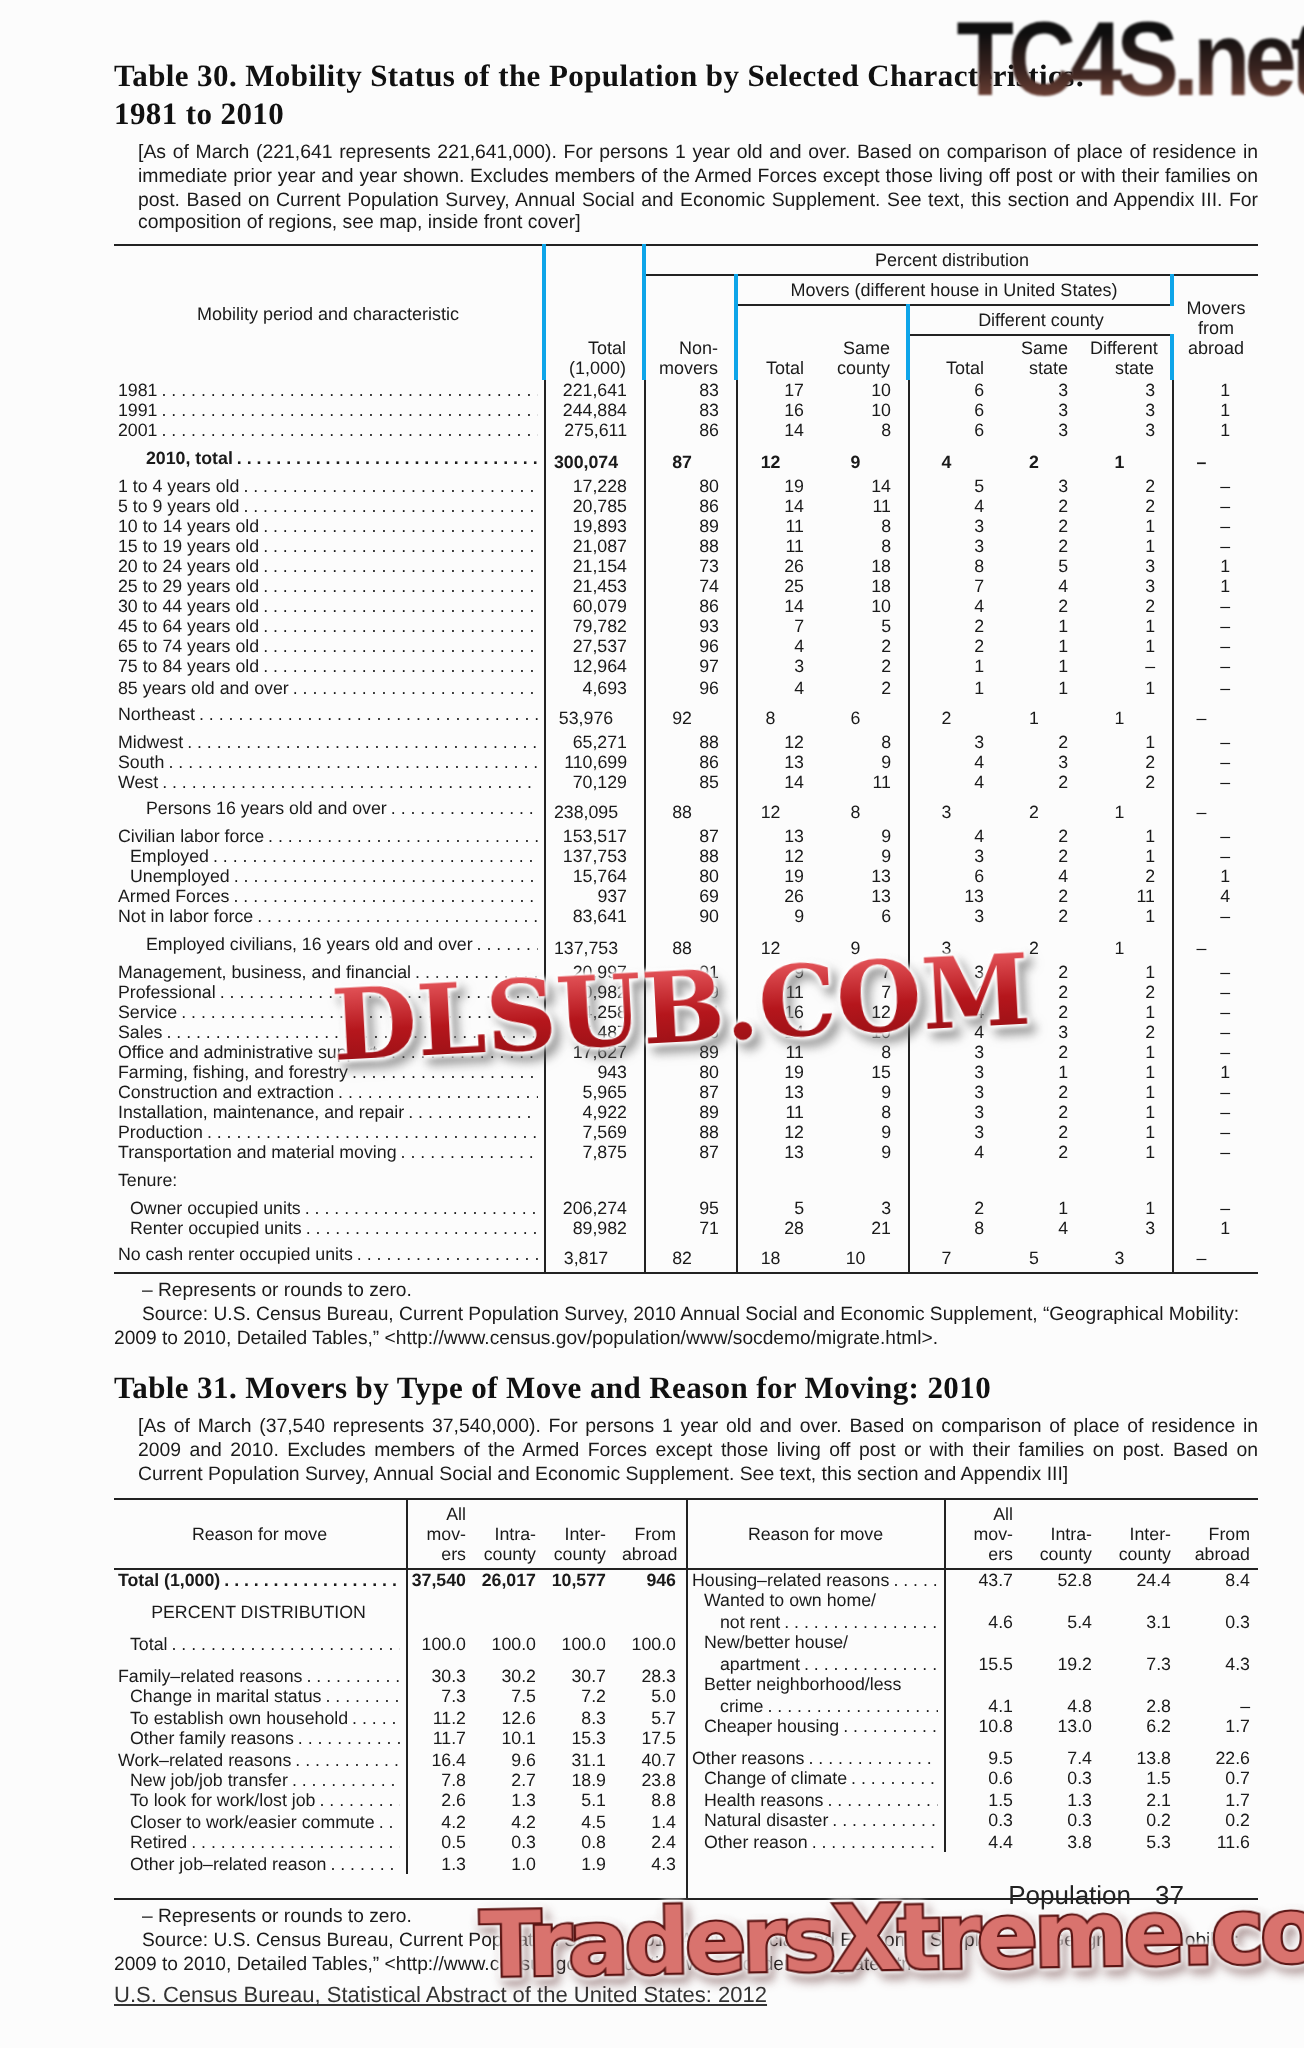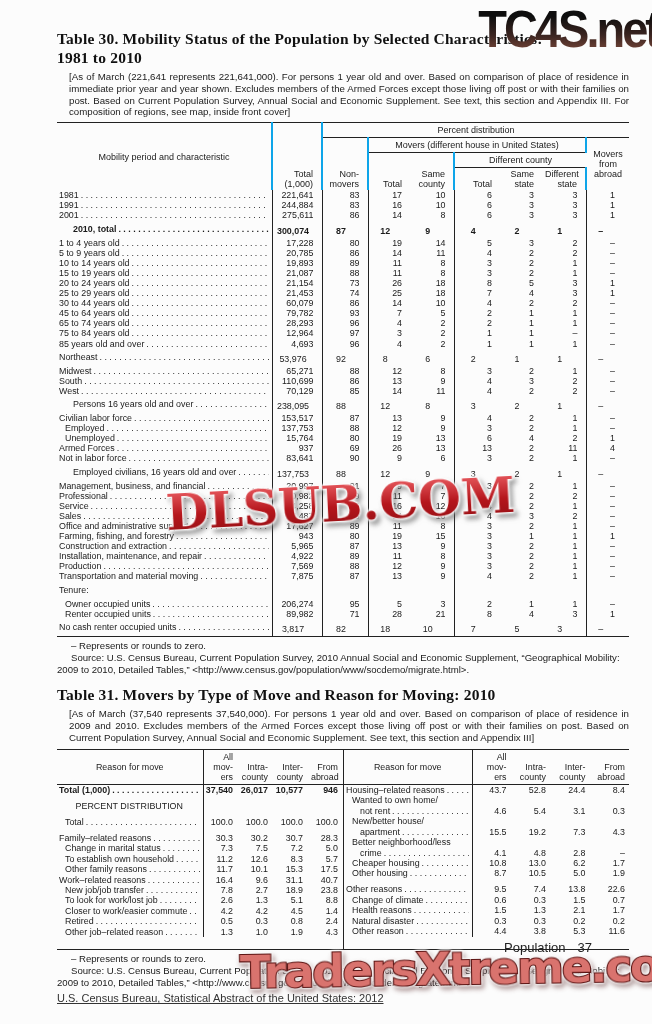--- a/index.html
+++ b/index.html
@@ -332,21 +332,21 @@
             <td>1</td>
             <td>–</td>
           </tr>
           <tr>
             <td class="stub">
               <div class="sw">
                 <span class="lbl">65 to 74 years old</span>
                 <span class="dots"></span>
               </div>
             </td>
-            <td>28,293</td>
+            <td>27,537</td>
             <td>96</td>
             <td>4</td>
             <td>2</td>
             <td>2</td>
             <td>1</td>
             <td>1</td>
             <td>–</td>
           </tr>
           <tr>
             <td class="stub">
@@ -1094,32 +1094,20 @@
                   <div class="sw">
                     <span class="lbl i1">Cheaper housing</span>
                     <span class="dots"></span>
                   </div>
                 </td>
                 <td>10.8</td>
                 <td>13.0</td>
                 <td>6.2</td>
                 <td>1.7</td>
               </tr>
-              <tr>
-                <td class="stub">
-                  <div class="sw">
-                    <span class="lbl i1">Other housing</span>
-                    <span class="dots"></span>
-                  </div>
-                </td>
-                <td>8.7</td>
-                <td>10.5</td>
-                <td>5.0</td>
-                <td>1.9</td>
-              </tr>
               <tr class="sp">
                 <td></td>
                 <td></td>
                 <td></td>
                 <td></td>
                 <td></td>
               </tr>
               <tr>
                 <td class="stub">
                   <div class="sw">

